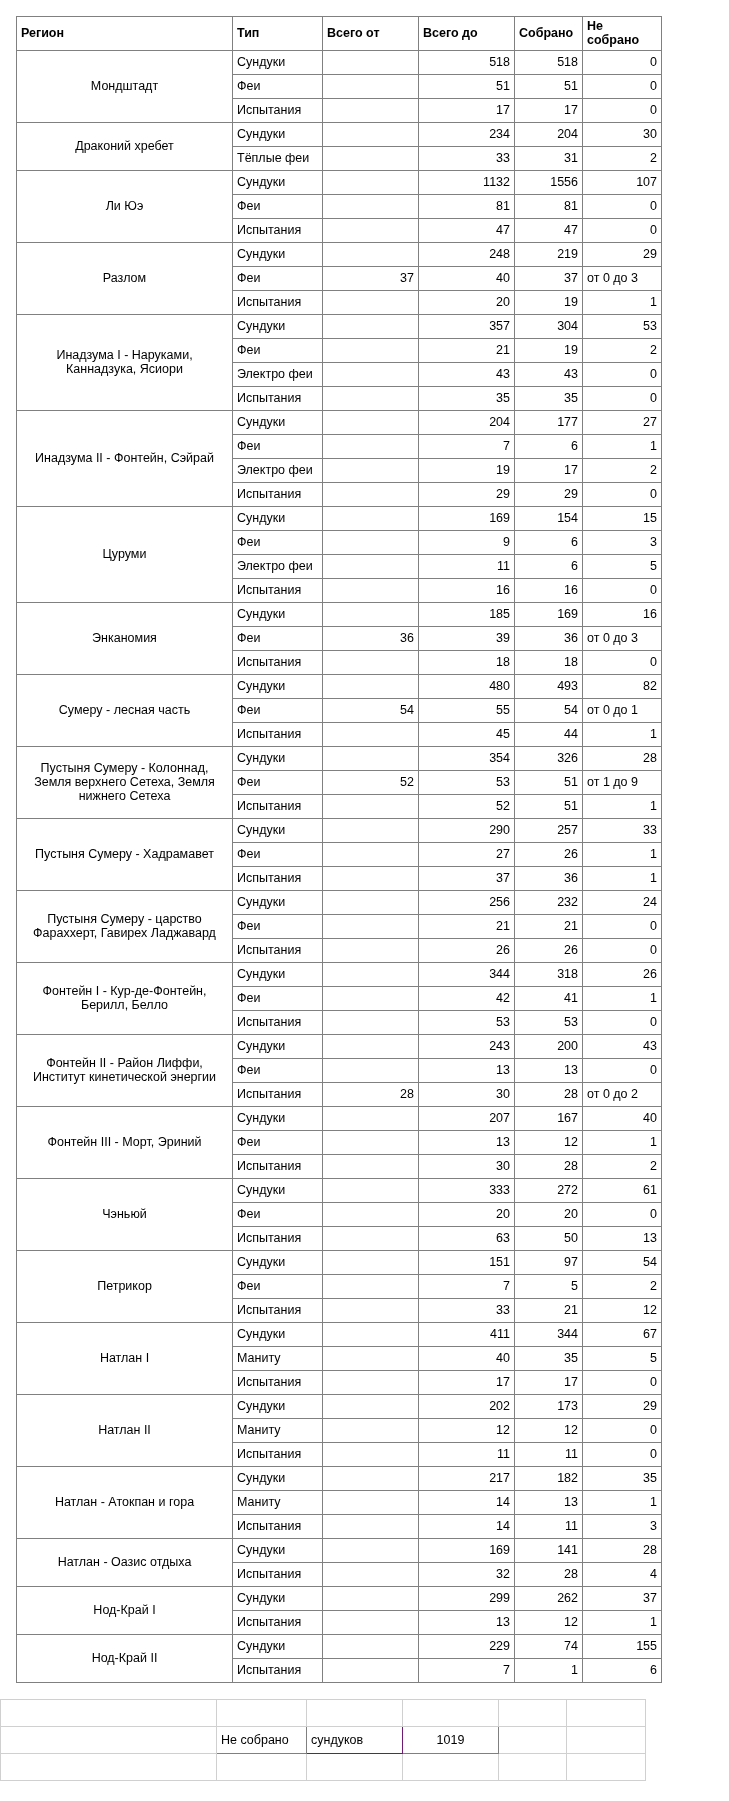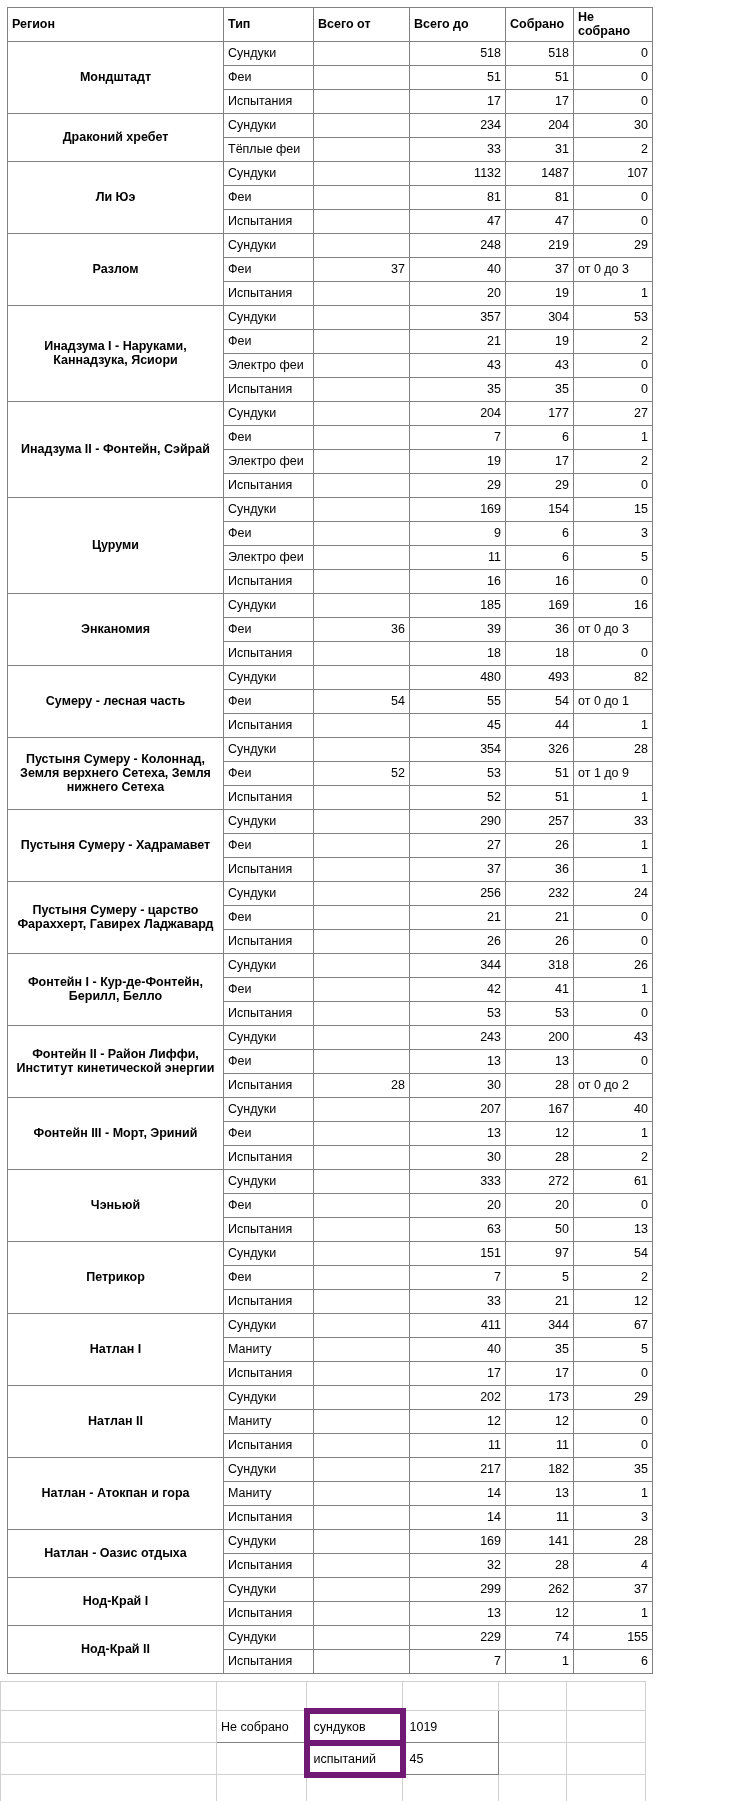--- a/index.html
+++ b/index.html
@@ -10,39 +10,39 @@
   body {
     font-family: "Liberation Sans", sans-serif;
     font-size: 12.5px;
     color: #000000;
     width: 729px;
   }
   table.sheet {
     border-collapse: collapse;
     table-layout: fixed;
     width: 645px;
-    margin: 7px;
+    margin: 16px;
   }
   table.sheet td, table.sheet th {
     border: 1px solid #808080;
     padding: 2px 4px;
     vertical-align: middle;
     overflow: hidden;
     white-space: normal;
     line-height: 1.15;
   }
   thead th {
     font-weight: bold;
     text-align: left;
     height: 19px;
     background: #ffffff;
   }
   td.region {
     text-align: center;
-    font-weight: bold;
+    font-weight: normal;
   }
   td.type {
     text-align: left;
   }
   td.num {
     text-align: right;
   }
   td.note {
     text-align: left;
   }
@@ -73,24 +73,24 @@
   }
   table.footer td.blank {
     border: 1px solid #d0d0d0;
   }
   table.footer td.lbl {
     text-align: left;
     border: 1px solid #808080;
   }
   table.footer td.sub {
     text-align: left;
-    border: 6px solid #701a75;
+    border: 1px solid #701a75;
   }
   table.footer td.val {
-    text-align: left;
+    text-align: center;
     border: 1px solid #808080;
   }
   .spacer-row td { border: 1px solid #d8d8d8; height: 22px; }
 </style>
 </head>
 <body>
 
 <table class="sheet">
   <colgroup>
     <col class="c-region">
@@ -146,21 +146,21 @@
         <td class="num"></td>
         <td class="num">33</td>
         <td class="num">31</td>
         <td class="num">2</td>
       </tr>
       <tr>
         <td class="region" rowspan="3">Ли Юэ</td>
         <td class="type">Сундуки</td>
         <td class="num"></td>
         <td class="num">1132</td>
-        <td class="num">1487</td>
+        <td class="num">1556</td>
         <td class="num">107</td>
       </tr>
       <tr>
         <td class="type">Феи</td>
         <td class="num"></td>
         <td class="num">81</td>
         <td class="num">81</td>
         <td class="num">0</td>
       </tr>
       <tr>
@@ -632,28 +632,20 @@
         <td class="blank"></td>
       </tr>
       <tr>
         <td class="blank"></td>
         <td class="lbl">Не собрано</td>
         <td class="sub">сундуков</td>
         <td class="val">1019</td>
         <td class="blank"></td>
         <td class="blank"></td>
       </tr>
-      <tr>
-        <td class="blank"></td>
-        <td class="blank"></td>
-        <td class="sub">испытаний</td>
-        <td class="val">45</td>
-        <td class="blank"></td>
-        <td class="blank"></td>
-      </tr>
       <tr class="spacer-row">
         <td class="blank"></td>
         <td class="blank"></td>
         <td class="blank"></td>
         <td class="blank"></td>
         <td class="blank"></td>
         <td class="blank"></td>
       </tr>
     </tbody>
 </table>

